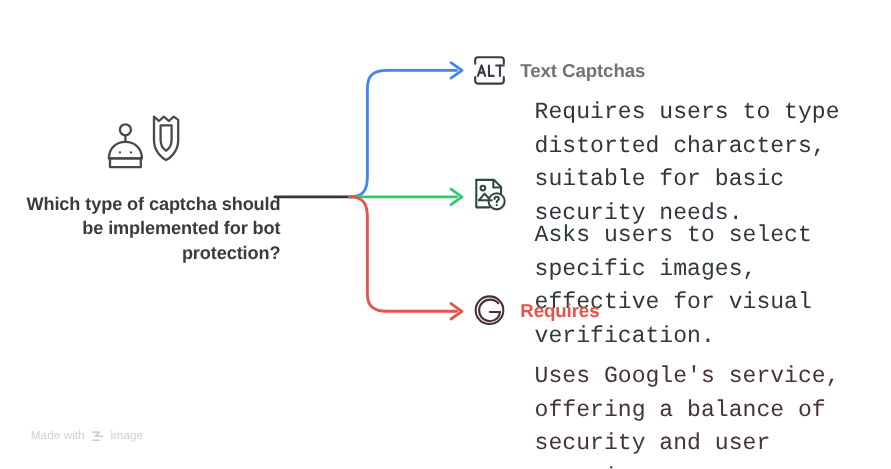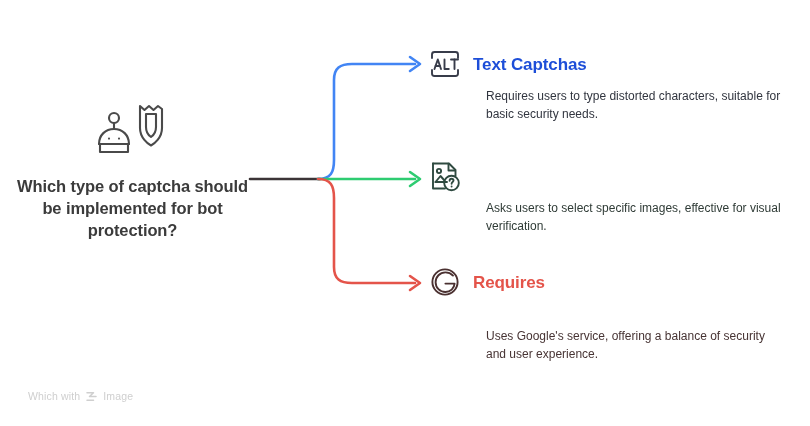--- a/index.html
+++ b/index.html
@@ -32,21 +32,21 @@
     height: 426px;
     pointer-events: none;
   }
 
   
   #question-block {
     position: absolute;
     left: 10px;
     top: 100px;
     width: 245px;
-    text-align: center;
+    text-align: right;
   }
   #question-icon {
     display: block;
     margin: 0 auto 14px auto;
   }
   #question-text {
     font-size: 16.5px;
     font-weight: bold;
     line-height: 1.32;
     color: #3b3b3b;
@@ -74,30 +74,31 @@
   .branch-title {
     font-size: 17px;
     font-weight: bold;
     line-height: 1;
     letter-spacing: -0.1px;
     white-space: nowrap;
   }
   .branch-desc {
     margin-top: 7px;
     margin-left: 58px;
-    font-size: 12px;
+    font-size: 21px;
     line-height: 1.46;
     max-width: 300px;
+    font-family: Liberation Mono, monospace;
   }
 
   #branch-0 { top: 47px; }
   #branch-1 { top: 159px; }
   #branch-2 { top: 265px; }
 
-  #branch-0 .branch-title { color: #1d4ed8; }
+  #branch-0 .branch-title { color: #737373; }
   #branch-1 .branch-title { color: #2ecc71; }
   #branch-2 .branch-title { color: #e4544a; }
 
   #branch-0 .branch-desc { color: #31353f; }
   #branch-1 .branch-desc { color: #2f3b36; }
   #branch-2 .branch-desc { color: #473434; margin-top: 29px; }
 
   
   #watermark {
     position: absolute;
@@ -211,21 +212,21 @@
                  C7.6,22.6 11.9,27 17.4,27
                  C22.4,27 26.2,23.4 26.6,18.6
                  L17.4,18.6"></path>
       </svg>
       <div class="branch-title">Requires</div>
     </div>
     <div class="branch-desc">Uses Google's service, offering a balance of security and user experience.</div>
   </div>
 
   <div id="watermark">
-    <span>Which with</span>
+    <span>Made with</span>
     <svg id="watermark-logo" width="13" height="11" viewBox="0 0 13 11" xmlns="http://www.w3.org/2000/svg" fill="none" stroke="#cfcfcf" stroke-width="1.5" stroke-linecap="round" stroke-linejoin="round">
       <path d="M2,1.8 L8.5,1.8 L4.5,5.5 L11,5.5"></path>
       <path d="M2,9.2 L8.5,9.2"></path>
     </svg>
     <span>Image</span>
   </div>
 
 </div>
 
 </body></html>

